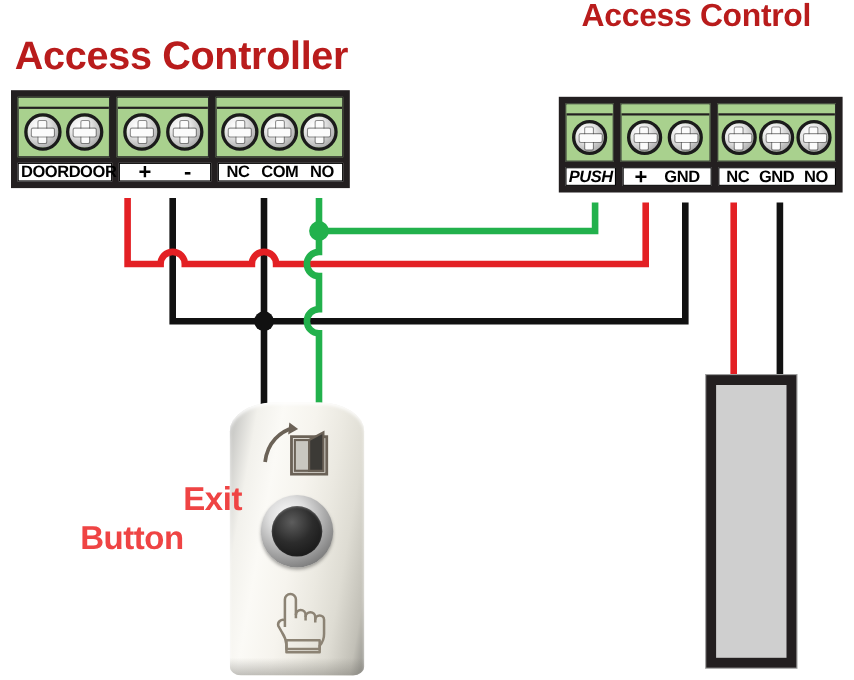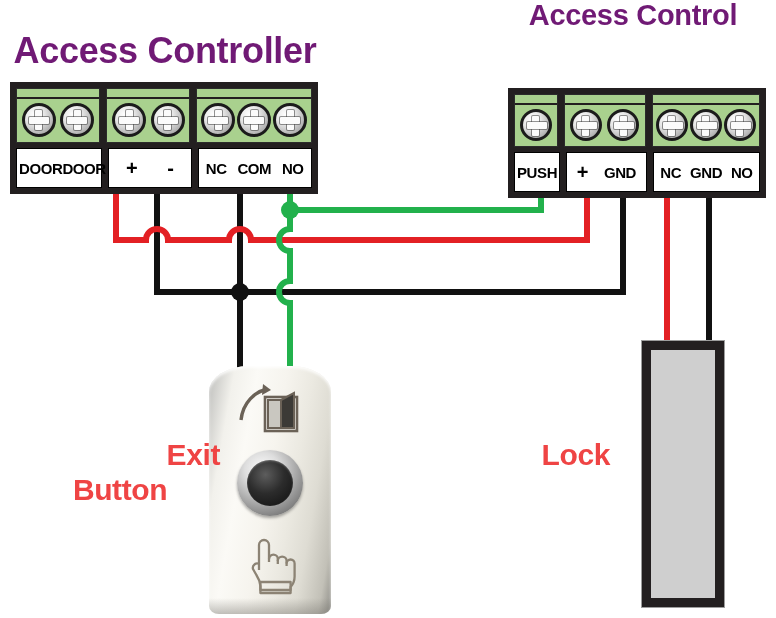--- a/index.html
+++ b/index.html
@@ -15,21 +15,21 @@
     overflow:hidden;
   }
 
   
   #wires{position:absolute;left:0;top:0;width:776px;height:618px;}
 
   
   .heading{
     position:absolute;
     font-weight:bold;
-    color:#701a75;
+    color:#b91c1c;
     letter-spacing:-0.3px;
     line-height:1.06;
     white-space:nowrap;
     text-align:center;
   }
   #title-controller{ left:0px;  top:32px; width:330px; font-size:36px; }
   #title-psu{ left:490px; top:0px;  width:286px; font-size:29px; }
 
   .device-label{
     position:absolute;
@@ -93,21 +93,21 @@
 
   .tb-labels{
     display:flex;gap:6px;
     margin-top:5px;
     padding-bottom:6px;
   }
   .tb-labelbox{
     background:#ffffff;
     border:1px solid #000;
     box-sizing:border-box;
-    height:40px;
+    height:17px;
     display:flex;
     align-items:center;
     justify-content:space-around;
     padding:0 2px;
   }
   .tb-labelbox span{
     font-weight:bold;
     font-size:15px;
     color:#000;
     line-height:1;
@@ -123,21 +123,21 @@
   #block-controller .g3{ width:118px; }
   #block-controller .lb1{ width:86px; }
   #block-controller .lb2{ width:86px; }
   #block-controller .lb3{ width:118px; }
 
   
   #block-psu{ left:508px; top:88px; width:258px; }
   #block-psu .g1{ width:46px; justify-content:center; }
   #block-psu .g2{ width:86px; }
   #block-psu .g3{ width:114px; }
-  #block-psu .lb1{ width:46px; }
+  #block-psu .lb1{ width:46px;font-style:italic; }
   #block-psu .lb2{ width:86px; }
   #block-psu .lb3{ width:114px; }
   #block-psu .screw{ width:32px;height:32px; }
 
   
   #exit-button{
     position:absolute;
     left:209px; top:366px;
     width:122px; height:248px;
   }
@@ -357,16 +357,15 @@
   </div>
 
   <div id="maglock"></div>
 
   <div class="device-label" id="label-exit">
     <span class="l1">Exit</span>
     <span class="l2">Button</span>
   </div>
 
   <div class="device-label" id="label-maglock">
-    <span class="l2">Lock</span>
   </div>
 
 </div>
 
 </body></html>

